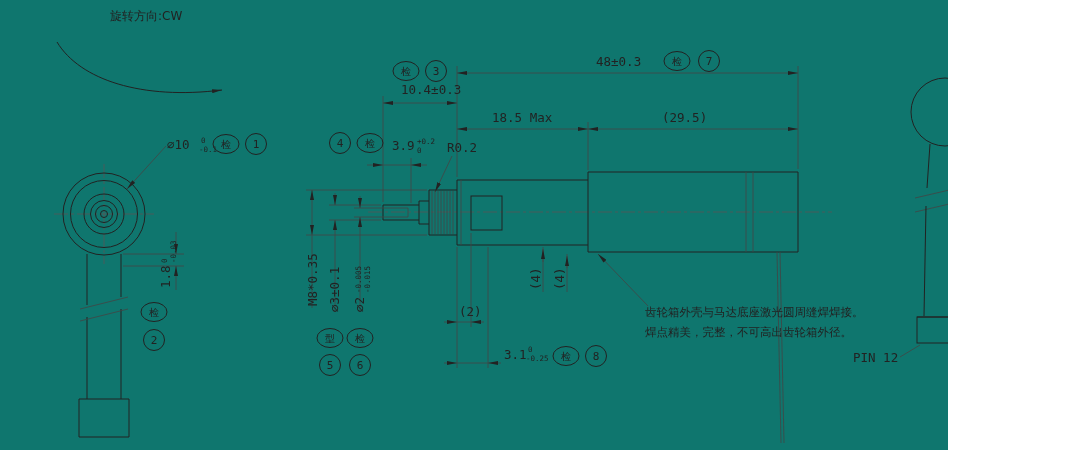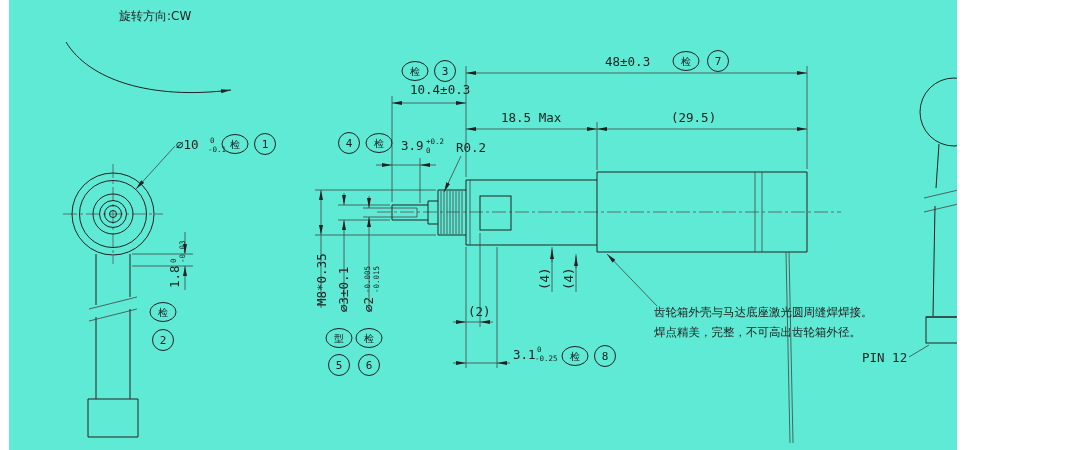--- a/index.html
+++ b/index.html
@@ -1,16 +1,16 @@
 <!DOCTYPE html>
 <html><head>
 <meta charset="utf-8">
 <style>
   html,body{margin:0;padding:0;background:#ffffff;}
-  .stage{position:relative;width:948px;height:450px;background:#5eead4;overflow:hidden;margin-left:9px;}
+  .stage{position:relative;width:948px;height:450px;background:#0f766e;overflow:hidden;}
   svg text{fill:#222;}
   .dim{font-family:"DejaVu Sans Mono",monospace;font-size:12.5px;}
   .dim-sm{font-family:"DejaVu Sans Mono",monospace;font-size:7.5px;}
   .cjk{font-family:"DejaVu Sans",sans-serif;font-size:11.5px;}
   .cjk-sm{font-family:"DejaVu Sans",sans-serif;font-size:12px;}
   .balloon-num{font-family:"DejaVu Sans Mono",monospace;font-size:11px;text-anchor:middle;}
   .balloon-tag{font-family:"DejaVu Sans",sans-serif;font-size:10px;text-anchor:middle;}
   .ln{stroke:#222;stroke-width:1;fill:none;}
   .lnthin{stroke:#444;stroke-width:0.8;fill:none;}
   .ctr{stroke:#555;stroke-width:0.8;fill:none;stroke-dasharray:14 3 3 3;}

